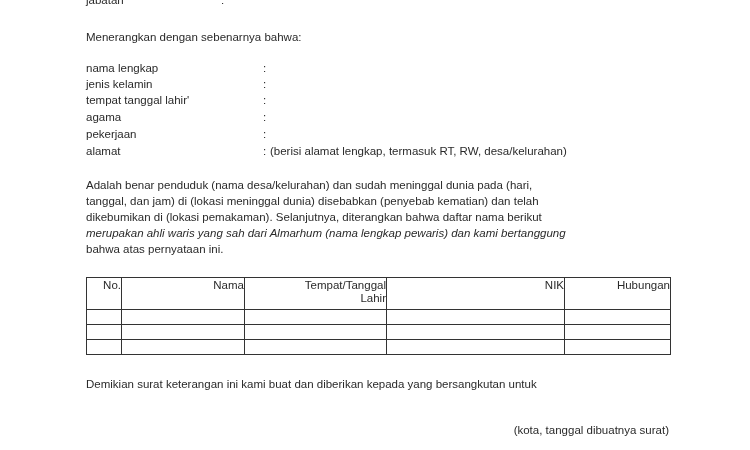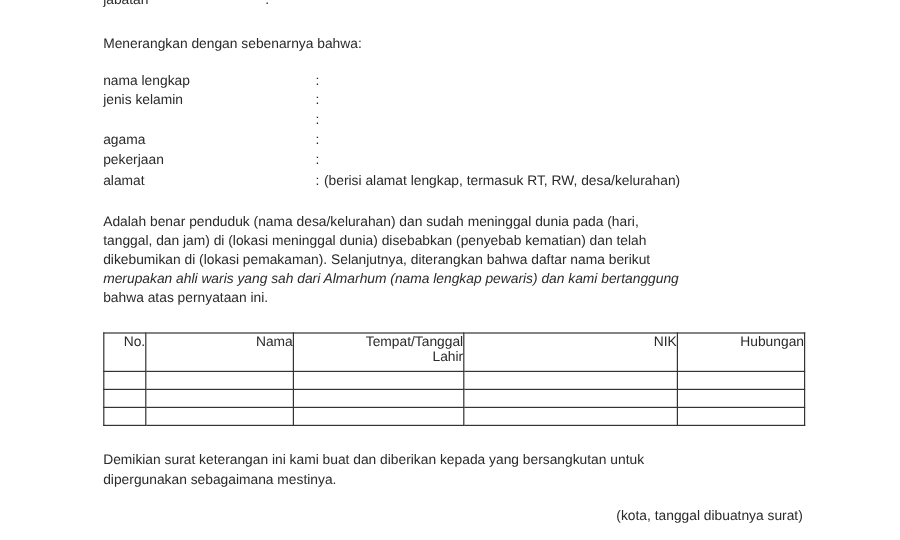--- a/index.html
+++ b/index.html
@@ -69,20 +69,21 @@
   <div class="line cut-top" style="left:221px;">:</div>
 
   <div class="line label" style="top:30px;">Menerangkan dengan sebenarnya bahwa:</div>
 
   <div class="line label" style="top:61px;">nama lengkap</div>
   <div class="line colon" style="top:61px;">:</div>
 
   <div class="line label" style="top:77px;">jenis kelamin</div>
   <div class="line colon" style="top:77px;">:</div>
 
+  <div class="line label" style="top:93px;">tempat tanggal lahir'</div>
   <div class="line colon" style="top:93px;">:</div>
 
   <div class="line label" style="top:110px;">agama</div>
   <div class="line colon" style="top:110px;">:</div>
 
   <div class="line label" style="top:127px;">pekerjaan</div>
   <div class="line colon" style="top:127px;">:</div>
 
   <div class="line label" style="top:144px;">alamat</div>
   <div class="line colon" style="top:144px;">:</div>
@@ -130,16 +131,15 @@
         <td></td>
         <td></td>
         <td></td>
         <td></td>
         <td></td>
       </tr>
     </tbody>
   </table>
 
   <div class="line label" style="top:377px;">Demikian surat keterangan ini kami buat dan diberikan kepada yang bersangkutan untuk</div>
-  <div class="line label" style="top:393px;">dipergunakan sebagaimana mestinya.</div>
 
   <div class="sign">(kota, tanggal dibuatnya surat)</div>
 </div>
 
 </body></html>

